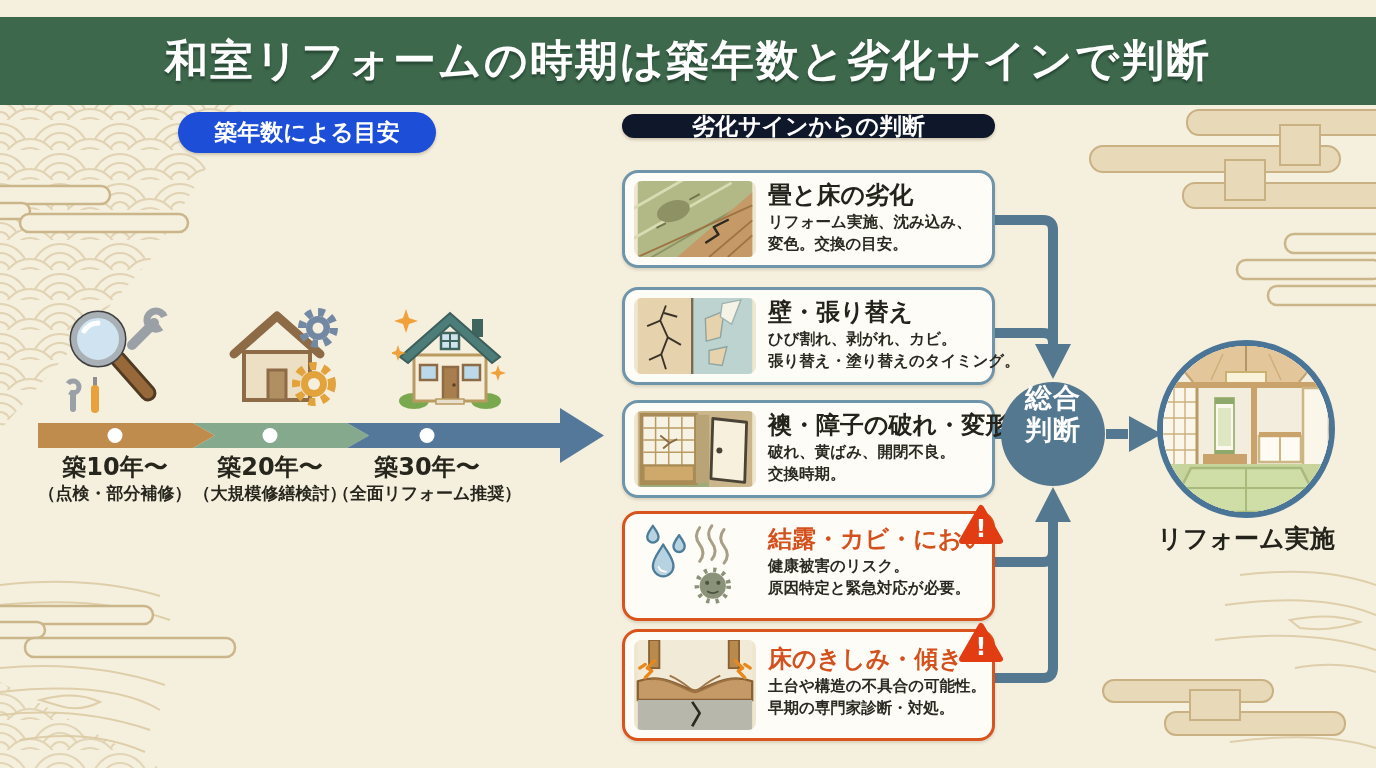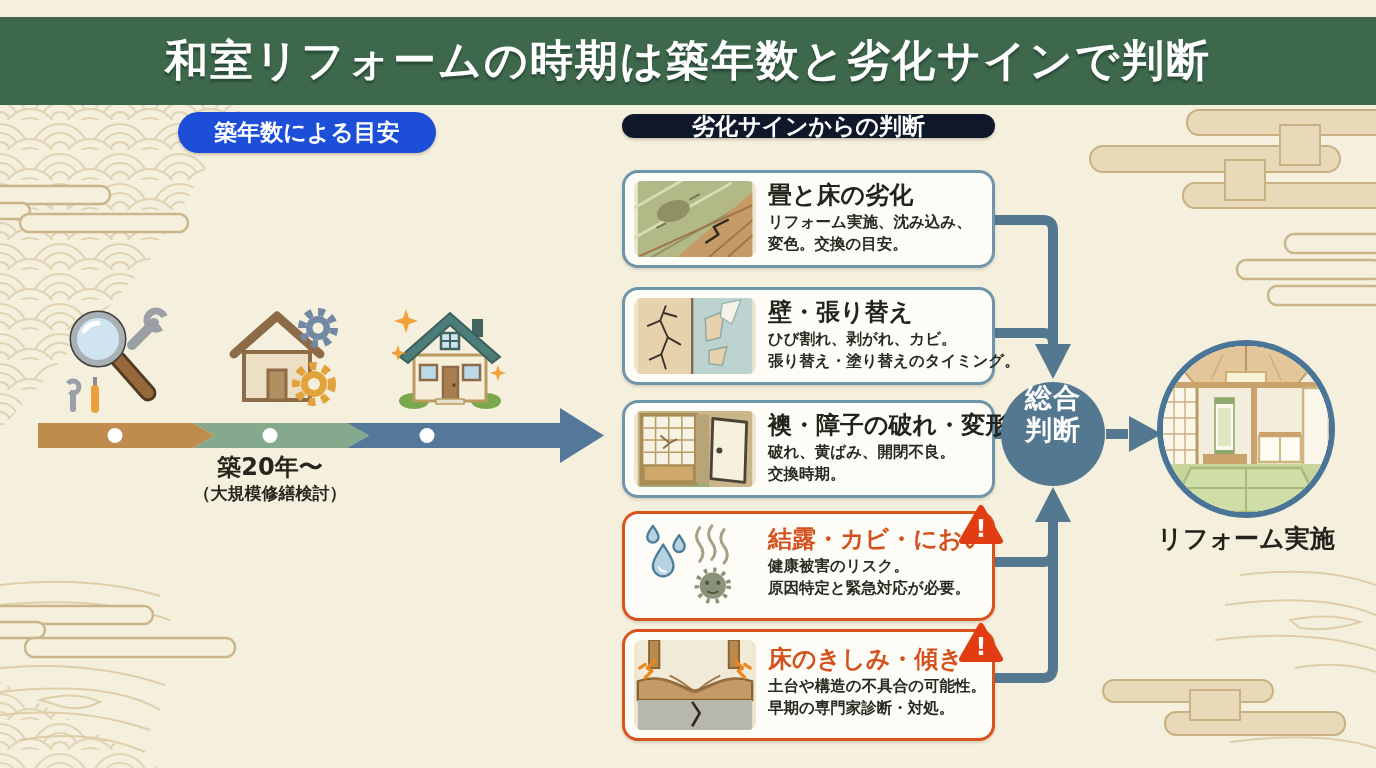--- a/index.html
+++ b/index.html
@@ -224,23 +224,31 @@
   <svg class="tl-svg" viewBox="0 0 590 62">
     <polygon points="8,18 163,18 185,30.5 163,43 8,43" fill="#c08c4e"></polygon>
     <polygon points="163,18 317,18 339,30.5 317,43 163,43 185,30.5" fill="#85a98c"></polygon>
     <polygon points="317,18 530,18 530,43 317,43 339,30.5" fill="#54789a"></polygon>
     <polygon points="530,3 574,30.5 530,58" fill="#54789a"></polygon>
     <circle cx="85" cy="30.5" r="7.5" fill="#ffffff"></circle>
     <circle cx="240" cy="30.5" r="7.5" fill="#ffffff"></circle>
     <circle cx="397" cy="30.5" r="7.5" fill="#ffffff"></circle>
   </svg>
 
+  <div class="milestone-label" style="left:5px;">
+    <div class="age">築10年〜</div>
+    <div class="note">（点検・部分補修）</div>
+  </div>
   <div class="milestone-label" style="left:160px;">
     <div class="age">築20年〜</div>
     <div class="note">（大規模修繕検討）</div>
+  </div>
+  <div class="milestone-label" style="left:317px;">
+    <div class="age">築30年〜</div>
+    <div class="note">（全面リフォーム推奨）</div>
   </div>
 
   <div class="card" style="top:170px; height:98px;">
     <div class="card-img">
       <svg viewBox="0 0 122 81">
         <rect width="122" height="81" fill="#b3b887"></rect>
         <line x1="-6" y1="30" x2="60" y2="-8" stroke="#d8dcb2" stroke-width="3"></line>
         <line x1="-6" y1="62" x2="100" y2="2" stroke="#d8dcb2" stroke-width="3"></line>
         <line x1="10" y1="84" x2="118" y2="22" stroke="#8f9465" stroke-width="2"></line>
         <ellipse cx="38" cy="32" rx="18" ry="11" fill="#8e9163" transform="rotate(-18 38 32)"></ellipse>

